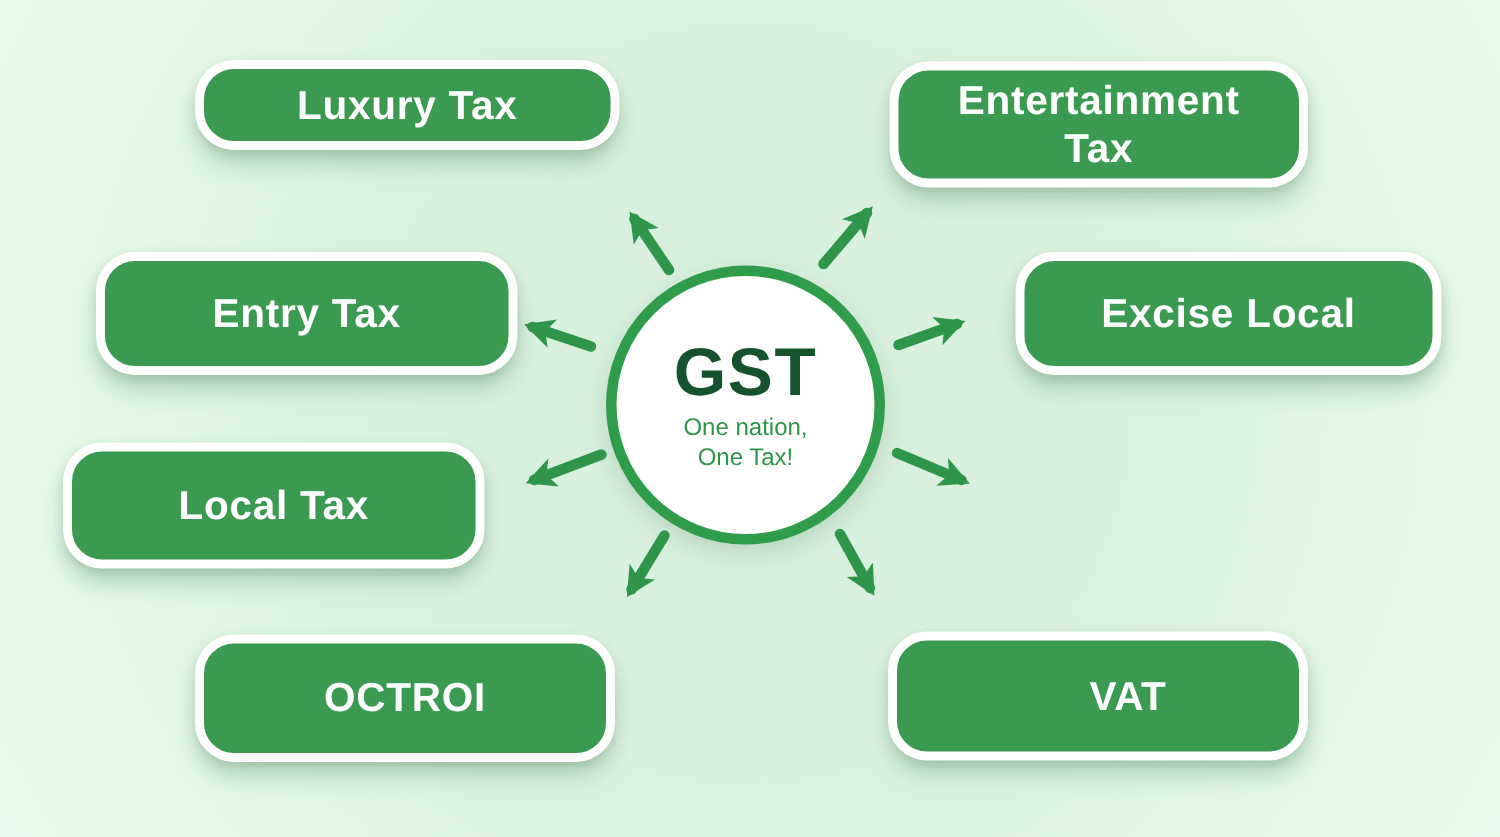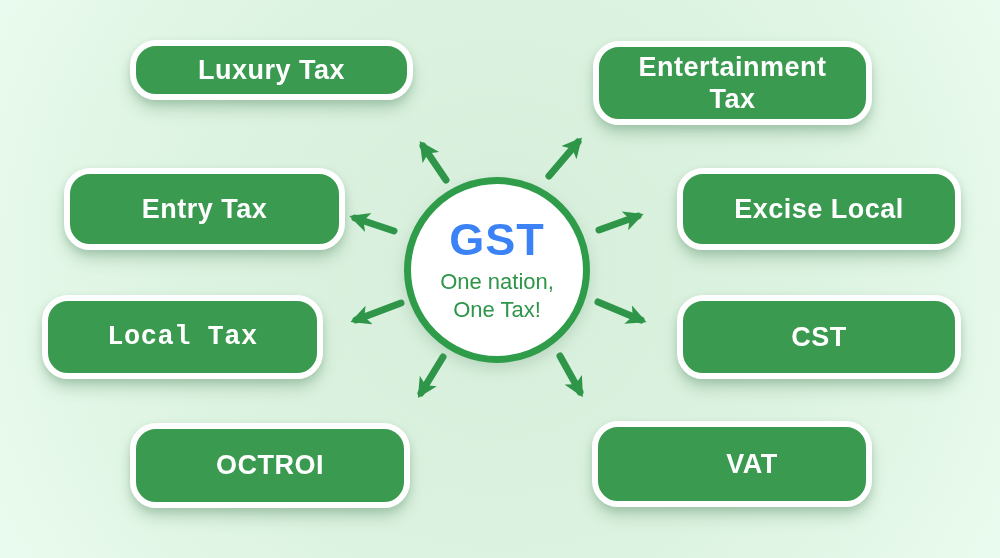--- a/index.html
+++ b/index.html
@@ -37,50 +37,50 @@
     font-size: 27px;
     font-weight: 700;
     letter-spacing: 0.5px;
     line-height: 1.2;
   }
   .box-luxury-tax        { left: 130px; top: 40px;  width: 283px; height: 60px; }
   .box-entertainment-tax { left: 593px; top: 41px;  width: 279px; height: 84px; }
   .box-entertainment-tax .label { max-width: 215px; }
   .box-entry-tax         { left: 42px;  top: 168px; width: 281px; height: 82px; margin-left: 22px; }
   .box-excise-duty       { left: 677px; top: 168px; width: 284px; height: 82px; }
-  .box-local-tax         { left: 42px;  top: 295px; width: 281px; height: 84px; font-family: Liberation Mono, monospace; }
+  .box-local-tax         { left: 42px;  top: 295px; width: 281px; height: 84px; }
   .box-cst               { left: 677px; top: 295px; width: 284px; height: 84px; }
   .box-octroi            { left: 130px; top: 423px; width: 280px; height: 85px; justify-content: center; }
   .box-vat               { left: 592px; top: 421px; width: 280px; height: 86px; padding-left: 40px; }
 
   .center-circle {
     position: absolute;
     left: 404px; top: 177px;
     width: 186px; height: 186px;
     background: #ffffff;
     border: 7px solid #2f9c4a;
     border-radius: 50%;
     box-shadow: 0 6px 14px rgba(120, 160, 130, 0.30);
     display: flex;
     flex-direction: column;
     align-items: center;
     justify-content: center;
     text-align: center;
   }
   .center-title {
-    color: #3b82f6;
+    color: #14532d;
     font-size: 45px;
     font-weight: 800;
     letter-spacing: 1px;
     line-height: 1.0;
     margin-bottom: 6px;
   }
   .center-subtitle {
     color: #2e9549;
-    font-size: 22px;
+    font-size: 16px;
     font-weight: 400;
     line-height: 1.25;
   }
 </style>
 </head>
 <body>
 
 <div class="canvas">
 
   <svg class="arrow-layer" viewBox="0 0 1000 558" xmlns="http://www.w3.org/2000/svg" aria-hidden="true">
@@ -109,23 +109,20 @@
   </div>
   <div class="tax-box box-entry-tax">
     <span class="label">Entry Tax</span>
   </div>
   <div class="tax-box box-excise-duty">
     <span class="label">Excise Local</span>
   </div>
   <div class="tax-box box-local-tax">
     <span class="label">Local Tax</span>
   </div>
-  <div class="tax-box box-cst">
-    <span class="label">CST</span>
-  </div>
   <div class="tax-box box-octroi">
     <span class="label">OCTROI</span>
   </div>
   <div class="tax-box box-vat">
     <span class="label">VAT</span>
   </div>
 
   <div class="center-circle">
     <div class="center-title">GST</div>
     <div class="center-subtitle">

